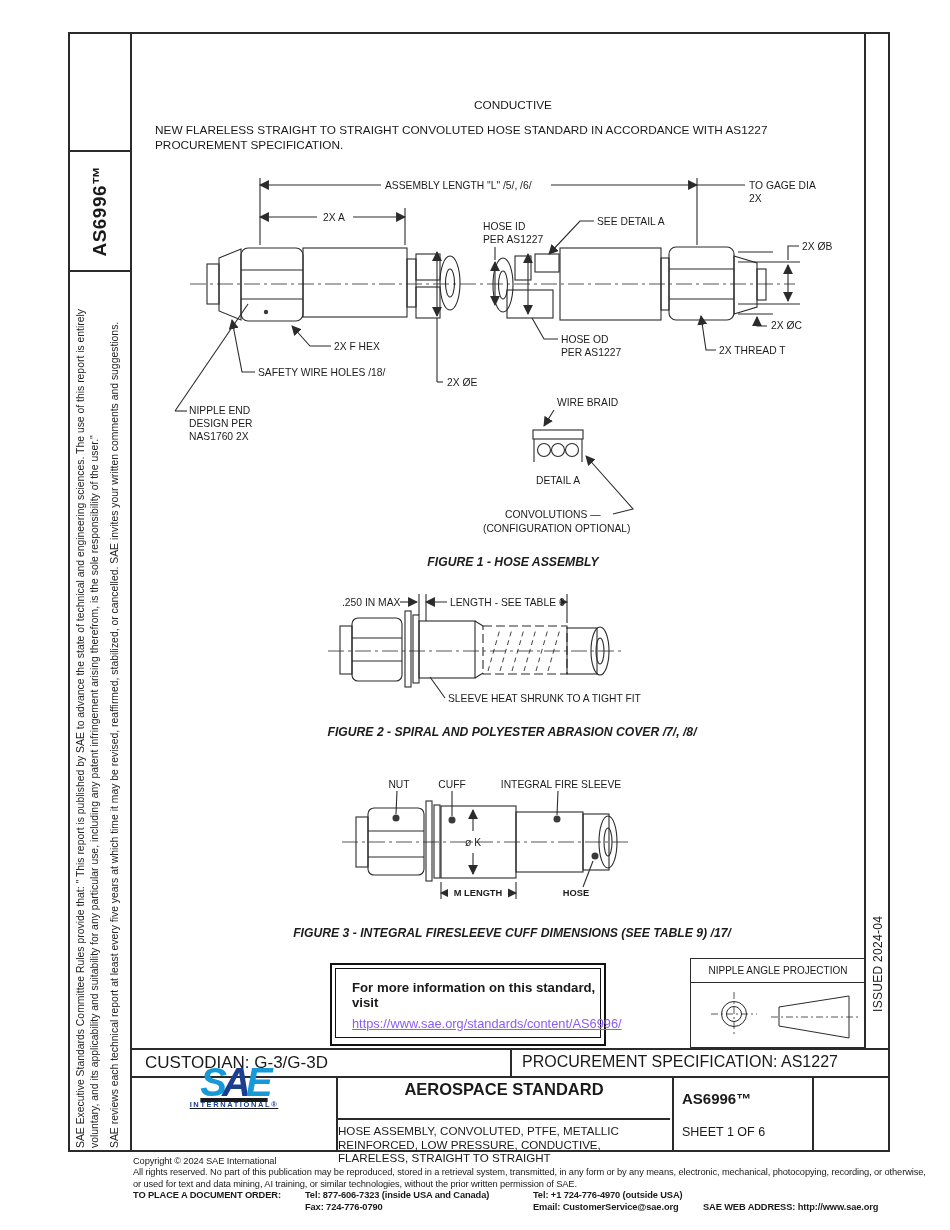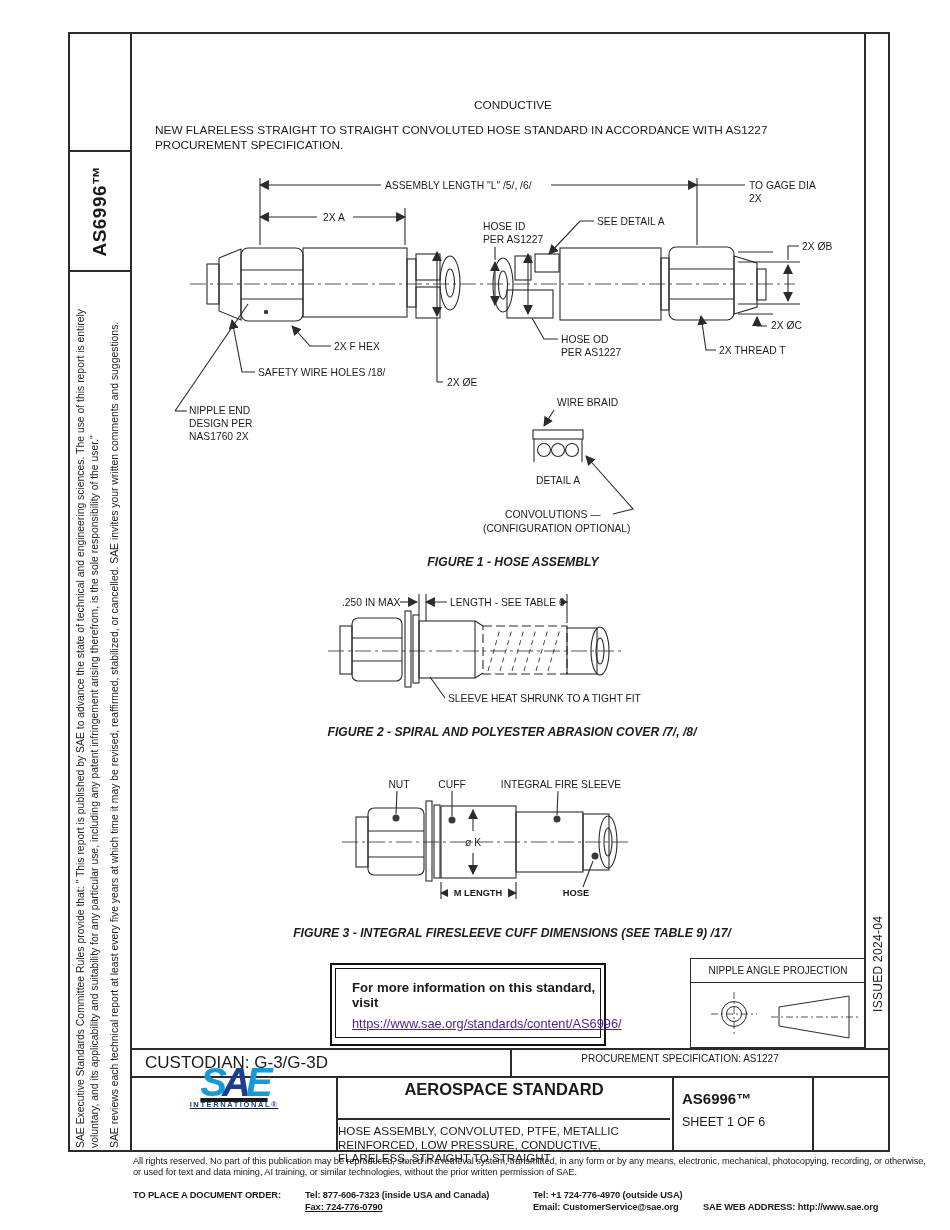--- a/index.html
+++ b/index.html
@@ -37,40 +37,40 @@
   svg .spiral{stroke:#2b2b2b;fill:none;stroke-width:.9;stroke-dasharray:5 4;}
   svg text{font-family:"Liberation Sans",sans-serif;font-size:10.3px;fill:#1c1c1c;stroke:none;}
   svg text.cap{font-size:12.2px;font-weight:bold;font-style:italic;}
   svg .wbg{fill:#ffffff;stroke:none;}
   svg .dot{fill:#3a3a3a;stroke:none;}
 
   
   .infobox{left:330px;top:963px;width:276px;height:83px;border:2.5px solid #111;box-sizing:border-box;}
   .infobox .inner{border:1px solid #111;margin:3px;height:70px;box-sizing:border-box;padding:11px 0 0 16px;}
   .infobox .t1{font-weight:bold;font-size:13.2px;}
-  .infobox a{font-size:12.8px;color:#4c1d95;text-decoration:underline;display:inline-block;margin-top:6px;}
+  .infobox a{font-size:12.8px;color:#8b5cf6;text-decoration:underline;display:inline-block;margin-top:6px;}
   .projbox{left:690px;top:958px;width:176px;height:90px;border:1.5px solid #2b2b2b;box-sizing:border-box;}
   .projbox .ttl{height:24px;border-bottom:1.5px solid #2b2b2b;box-sizing:border-box;display:flex;
                 align-items:center;justify-content:center;font-size:10px;}
 
   
   .custodian{left:145px;top:1053px;font-size:17px;}
-  .procurement{left:512px;top:1053px;width:336px;text-align:center;font-size:10px;}
+  .procurement{left:512px;top:1053px;width:336px;text-align:center;font-size:16px;}
   .logo-cell{left:132px;top:1050px;width:204px;height:72px;display:flex;flex-direction:column;
              align-items:center;justify-content:center;text-decoration:underline;}
   .logo-sae{font-weight:bold;font-style:italic;font-size:40px;line-height:36px;letter-spacing:-5px;}
   .logo-sae .lb{color:#1699d6;} .logo-sae .nb{color:#1b3e8f;}
   .logo-sub{font-size:7.5px;font-weight:bold;color:#1b3e8f;letter-spacing:1.6px;margin-top:0px;}
   .tb-head{left:338px;top:1078px;width:332px;}
   .tb-head .h{height:42px;border-bottom:2px solid #2b2b2b;box-sizing:border-box;text-align:center;
               font-weight:bold;font-size:16.5px;padding-top:2px;}
   .tb-head .sub{padding-top:4px;text-align:left;font-size:11.6px;line-height:13.5px;}
   .tb-num{left:682px;top:1090px;width:128px;}
   .tb-num .n{font-weight:bold;font-size:15px;}
-  .tb-num .sh{font-size:12.5px;margin-top:8px;}
+  .tb-num .sh{font-size:12.5px;margin-top:18px;}
 
   
   .cpy{font-size:9.3px;line-height:11.4px;letter-spacing:-.12px;}
   .b{font-weight:bold;}
 </style>
 </head>
 <body>
 
 <div class="page">
 
@@ -359,22 +359,23 @@
       <div>REINFORCED, LOW PRESSURE, CONDUCTIVE,</div>
       <div>FLARELESS, STRAIGHT TO STRAIGHT</div>
     </div>
   </div>
   <div class="abs tb-num">
     <div class="n">AS6996™</div>
     <div class="sh">SHEET 1 OF 6</div>
   </div>
 
   <div class="abs cpy" style="left:133px;top:1156px;width:800px;">
+    <div>Copyright © 2024 SAE International</div>
     <div style="width:798px;">All rights reserved. No part of this publication may be reproduced, stored in a retrieval system, transmitted, in any form or by any means, electronic, mechanical, photocopying, recording, or otherwise, or used for text and data mining, AI training, or similar technologies, without the prior written permission of SAE.</div>
   </div>
   <div class="abs cpy b" style="left:133px;top:1190px;">TO PLACE A DOCUMENT ORDER:</div>
   <div class="abs cpy b" style="left:305px;top:1190px;">Tel: 877-606-7323 (inside USA and Canada)</div>
   <div class="abs cpy b" style="left:533px;top:1190px;">Tel: +1 724-776-4970 (outside USA)</div>
-  <div class="abs cpy b" style="left:305px;top:1202px;text-decoration:underline;">Fax: 724-776-0790</div>
+  <div class="abs cpy b" style="left:305px;top:1202px;">Fax: 724-776-0790</div>
   <div class="abs cpy b" style="left:533px;top:1202px;">Email: CustomerService@sae.org</div>
   <div class="abs cpy b" style="left:703px;top:1202px;">SAE WEB ADDRESS: http://www.sae.org</div>
 
 </div>
 
 </body></html>

